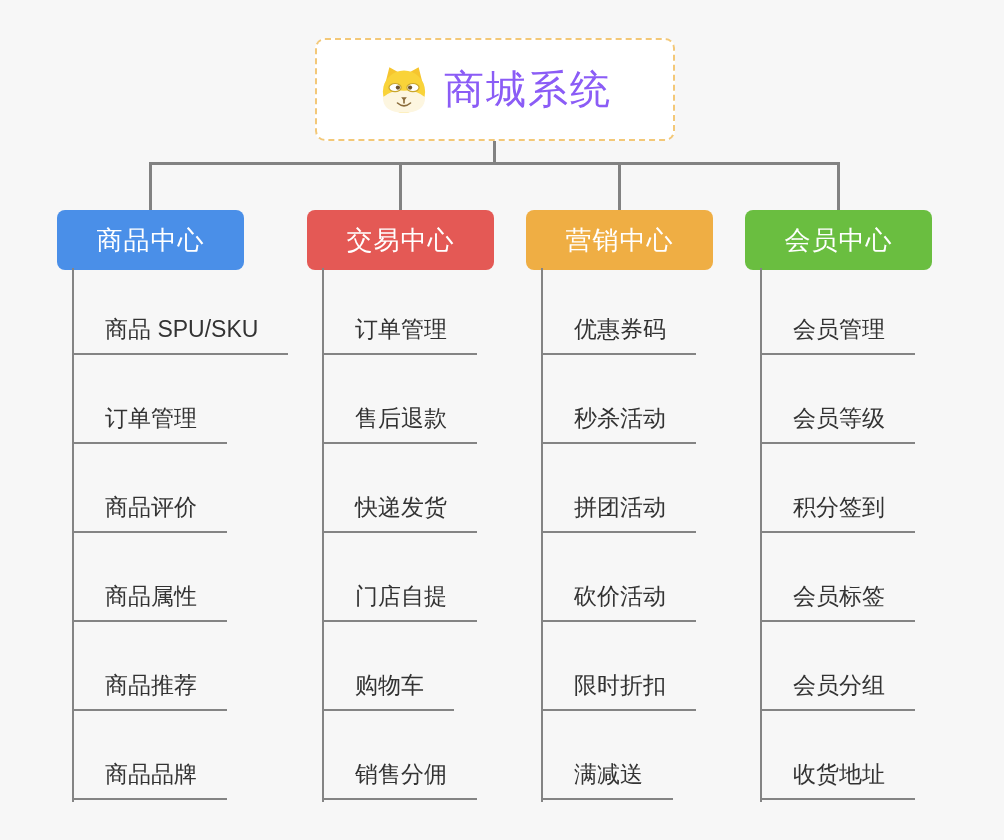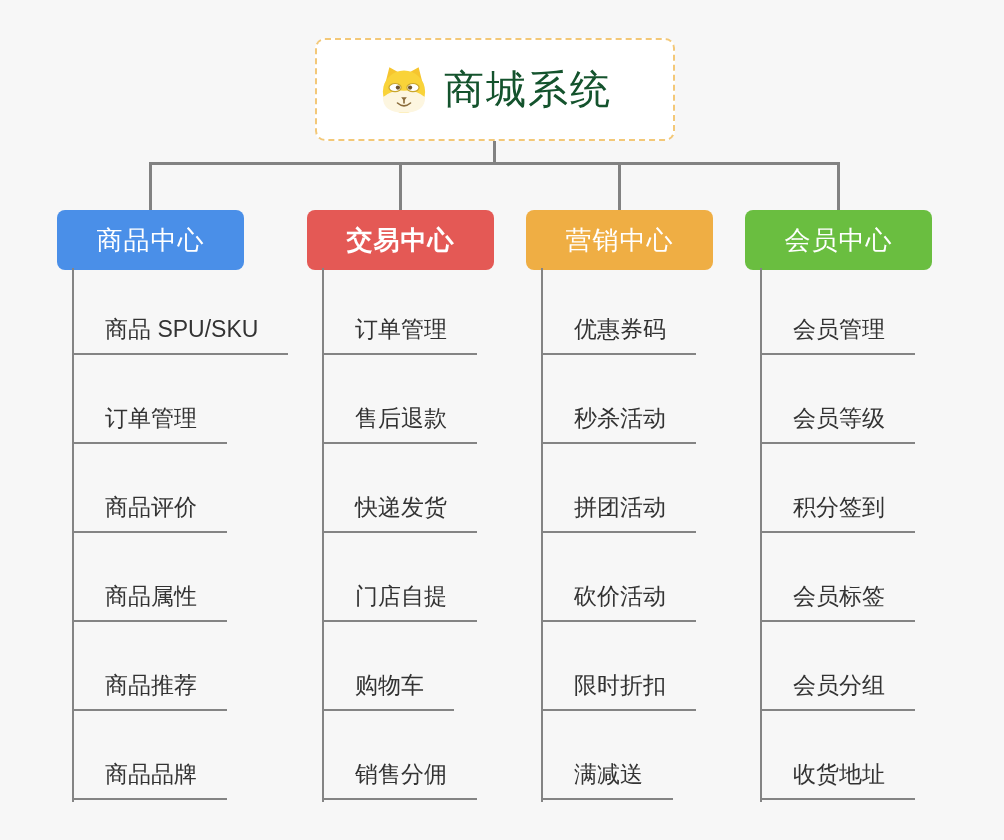--- a/index.html
+++ b/index.html
@@ -7,21 +7,21 @@
   body { font-family:"Liberation Sans","DejaVu Sans",sans-serif; }
 
   .canvas { position:relative; width:1004px; height:840px; background:#f7f7f7; overflow:hidden; }
 
   
   .root-node {
     position:absolute; left:315px; top:38px; width:360px; height:103px;
     background:#ffffff; border:2px dashed #f3c878; border-radius:10px;
     display:flex; align-items:center; justify-content:center; gap:14px;
   }
-  .root-title { font-size:40px; color:#14532d; letter-spacing:2px; }
+  .root-title { font-size:40px; color:#8b5cf6; letter-spacing:2px; }
 
   
   .line { position:absolute; background:#828282; }
 
   
   .branch { position:absolute; top:210px; width:260px; height:605px; }
   .branch-header {
     position:absolute; left:0; top:0; width:187px; height:60px;
     border-radius:8px; color:#ffffff; font-size:26px; letter-spacing:1px;
     display:flex; align-items:center; justify-content:center;
@@ -74,21 +74,21 @@
     <div class="branch-trunk"></div>
     <div class="item i0">商品 SPU/SKU</div>
     <div class="item i1">订单管理</div>
     <div class="item i2">商品评价</div>
     <div class="item i3">商品属性</div>
     <div class="item i4">商品推荐</div>
     <div class="item i5">商品品牌</div>
   </div>
 
   <div class="branch b1">
-    <div class="branch-header" style="background-color: rgb(228, 89, 85); font-weight: bold;">交易中心</div>
+    <div class="branch-header" style="background-color: rgb(228, 89, 85);">交易中心</div>
     <div class="branch-trunk"></div>
     <div class="item i0">订单管理</div>
     <div class="item i1">售后退款</div>
     <div class="item i2">快递发货</div>
     <div class="item i3">门店自提</div>
     <div class="item i4">购物车</div>
     <div class="item i5">销售分佣</div>
   </div>
 
   <div class="branch b2">

